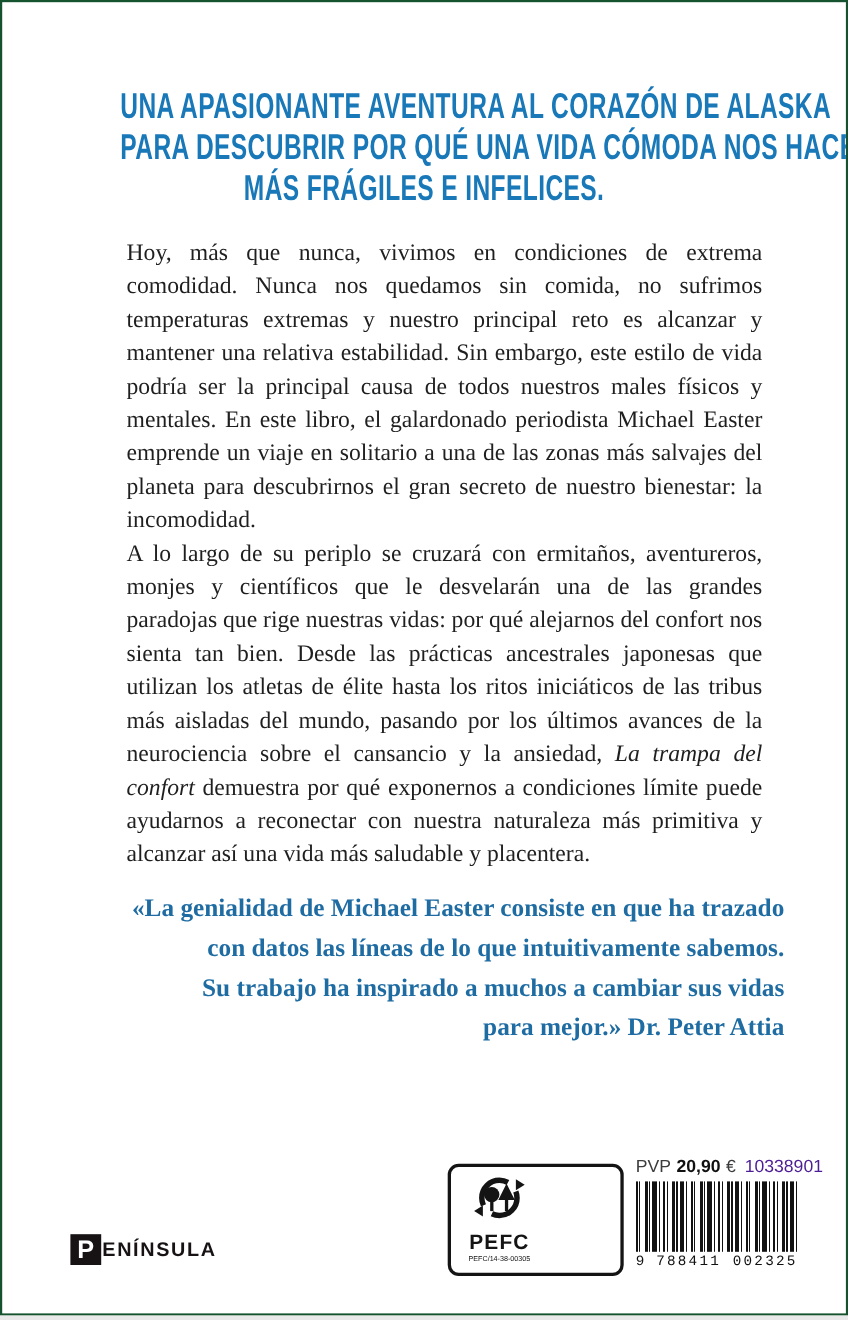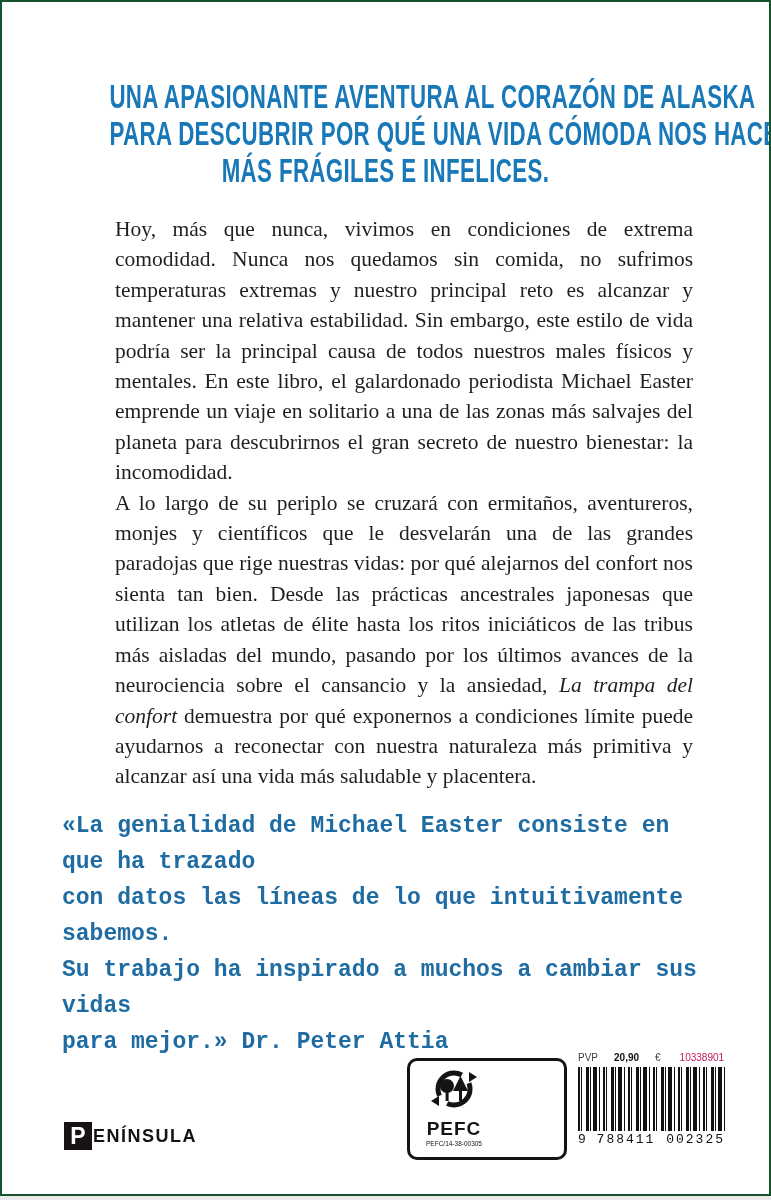--- a/index.html
+++ b/index.html
@@ -39,24 +39,24 @@
     text-align:justify;
     hyphens:auto;
   }
   .copy p{margin:0;}
   .copy p + p{margin-top:0;}
   .italic{font-style:italic;}
 
   
   .quote{
     position:absolute;top:806px;left:60px;width:651px;
-    text-align:left;
+    text-align:right;
     color:#1f6ca3;
     font-weight:600;
-    font-size:23px;line-height:36px;font-family:Liberation Mono, monospace;
+    font-size:23px;line-height:36px;
   }
   .quote .attr{font-weight:800;}
 
   
   .publisher{
     position:absolute;left:62px;top:1120px;
     display:flex;align-items:center;
     font-family:"Liberation Sans",sans-serif;
     font-weight:700;color:#171213;
   }
@@ -89,25 +89,25 @@
   .pefc-title{font-weight:700;font-size:7.2px;}
   .pefc-desc{margin-top:2px;}
   .pefc-url{margin-top:auto;font-weight:700;}
 
   
   .retail{
     position:absolute;left:576px;top:1050px;width:147px;
     font-family:"Liberation Sans",sans-serif;
   }
   .price-line{
-    display:flex;align-items:baseline;gap:16px;
-    font-size:10px;color:#3c3c3c;white-space:nowrap;
+    display:flex;align-items:baseline;gap:5px;
+    font-size:16px;color:#3c3c3c;white-space:nowrap;
   }
   .price{font-weight:700;color:#111;}
-  .edition-code{color:#be185d;margin-left:3px;}
+  .edition-code{color:#4c1d95;margin-left:3px;}
   .barcode{
     margin-top:4px;height:64px;width:147px;
     background-color:#fff;
     background-image:repeating-linear-gradient(90deg,
       #121212 0 2px,  #ffffff 2px 3px,
       #121212 3px 4px,#ffffff 4px 8px,
       #121212 8px 11px,#ffffff 11px 12px,
       #121212 12px 13px,#ffffff 13px 15px,
       #121212 15px 19px,#ffffff 19px 21px,
       #121212 21px 22px,#ffffff 22px 25px);

